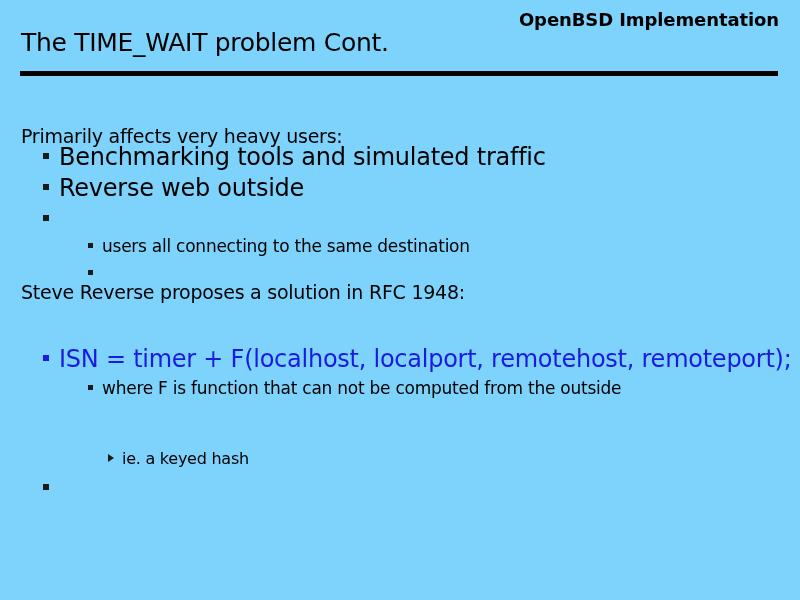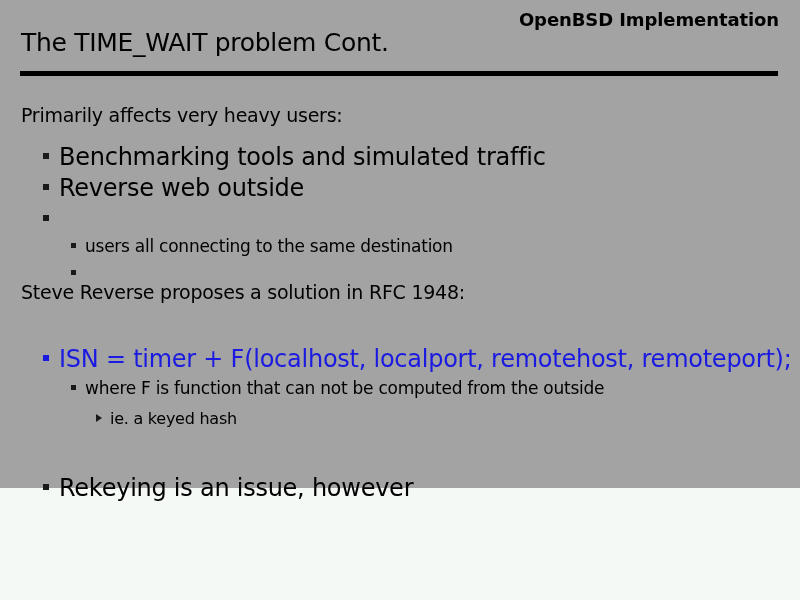--- a/index.html
+++ b/index.html
@@ -11,22 +11,22 @@
     width: 800px;
     height: 600px;
     background: #f4f9f5;
     font-family: "DejaVu Sans", sans-serif;
     overflow: hidden;
     position: relative;
   }
   #slide {
     position: relative;
     width: 800px;
-    height: 488px;
-    background: #a3a3a3;
+    height: 600px;
+    background: #7dd3fc;
   }
 
   
   #header-line {
     position: absolute;
     left: 0;
     top: 9px;
     width: 779px;
     text-align: right;
     font-family: "DejaVu Sans", sans-serif;
@@ -75,28 +75,29 @@
     left: 21px;
     font-size: 19px;
     letter-spacing: -0.25px;
   }
   .lvl1 {
     left: 43px;
     font-size: 24px;
     letter-spacing: -0.25px;
   }
   .lvl2 {
-    left: 71px;
+    left: 88px;
     font-size: 17px;
     letter-spacing: -0.25px;
   }
   .lvl3 {
-    left: 96px;
+    left: 108px;
     font-size: 16px;
     letter-spacing: -0.25px;
+    margin-top: 40px;
   }
   .blue {
     color: #1a1ae0;
   }
 
   
   .bullet {
     display: inline-block;
     vertical-align: middle;
     background: #1a1a1a;
@@ -136,26 +137,26 @@
 
 <div id="slide">
 
   <div id="header-line">OpenBSD Implementation</div>
 
   <div id="slide-title">The TIME_WAIT problem Cont.</div>
 
   <div id="title-rule"></div>
 
   <div id="body">
-      <div class="line lvl0" style="top: 7px; text-align: center;"><span class="txt">Primarily affects very heavy users:</span></div>
+      <div class="line lvl0" style="top: 28px; text-align: center;"><span class="txt">Primarily affects very heavy users:</span></div>
       <div class="line lvl1" style="top: 47px;"><span class="bullet"></span><span class="txt">Benchmarking tools and simulated traffic</span></div>
       <div class="line lvl1" style="top: 78px;"><span class="bullet"></span><span class="txt">Reverse web outside</span></div>
       <div class="line lvl1" style="top: 109px;"><span class="bullet"></span></div>
       <div class="line lvl2" style="top: 140px;"><span class="bullet"></span><span class="txt">users all connecting to the same destination</span></div>
       <div class="line lvl2" style="top: 167px;"><span class="bullet"></span><span class="txt"></span></div>
       <div class="line lvl0" style="top: 184px;"><span class="txt">Steve Reverse proposes a solution in RFC 1948:</span></div>
       <div class="line lvl1 blue" style="top: 249px;"><span class="bullet"></span><span class="txt">ISN = timer + F(localhost, localport, remotehost, remoteport);</span></div>
       <div class="line lvl2" style="top: 282px;"><span class="bullet"></span><span class="txt">where F is function that can not be computed from the outside</span></div>
       <div class="line lvl3" style="top: 313px;"><span class="tri"></span><span class="txt">ie. a keyed hash</span></div>
-      <div class="line lvl1" style="top: 378px;"><span class="bullet"></span><span class="txt">Rekeying is an issue, however</span></div>
+      <div class="line lvl1" style="top: 378px;"><span class="bullet"></span></div>
     </div>
 
 </div>
 
 </body></html>

